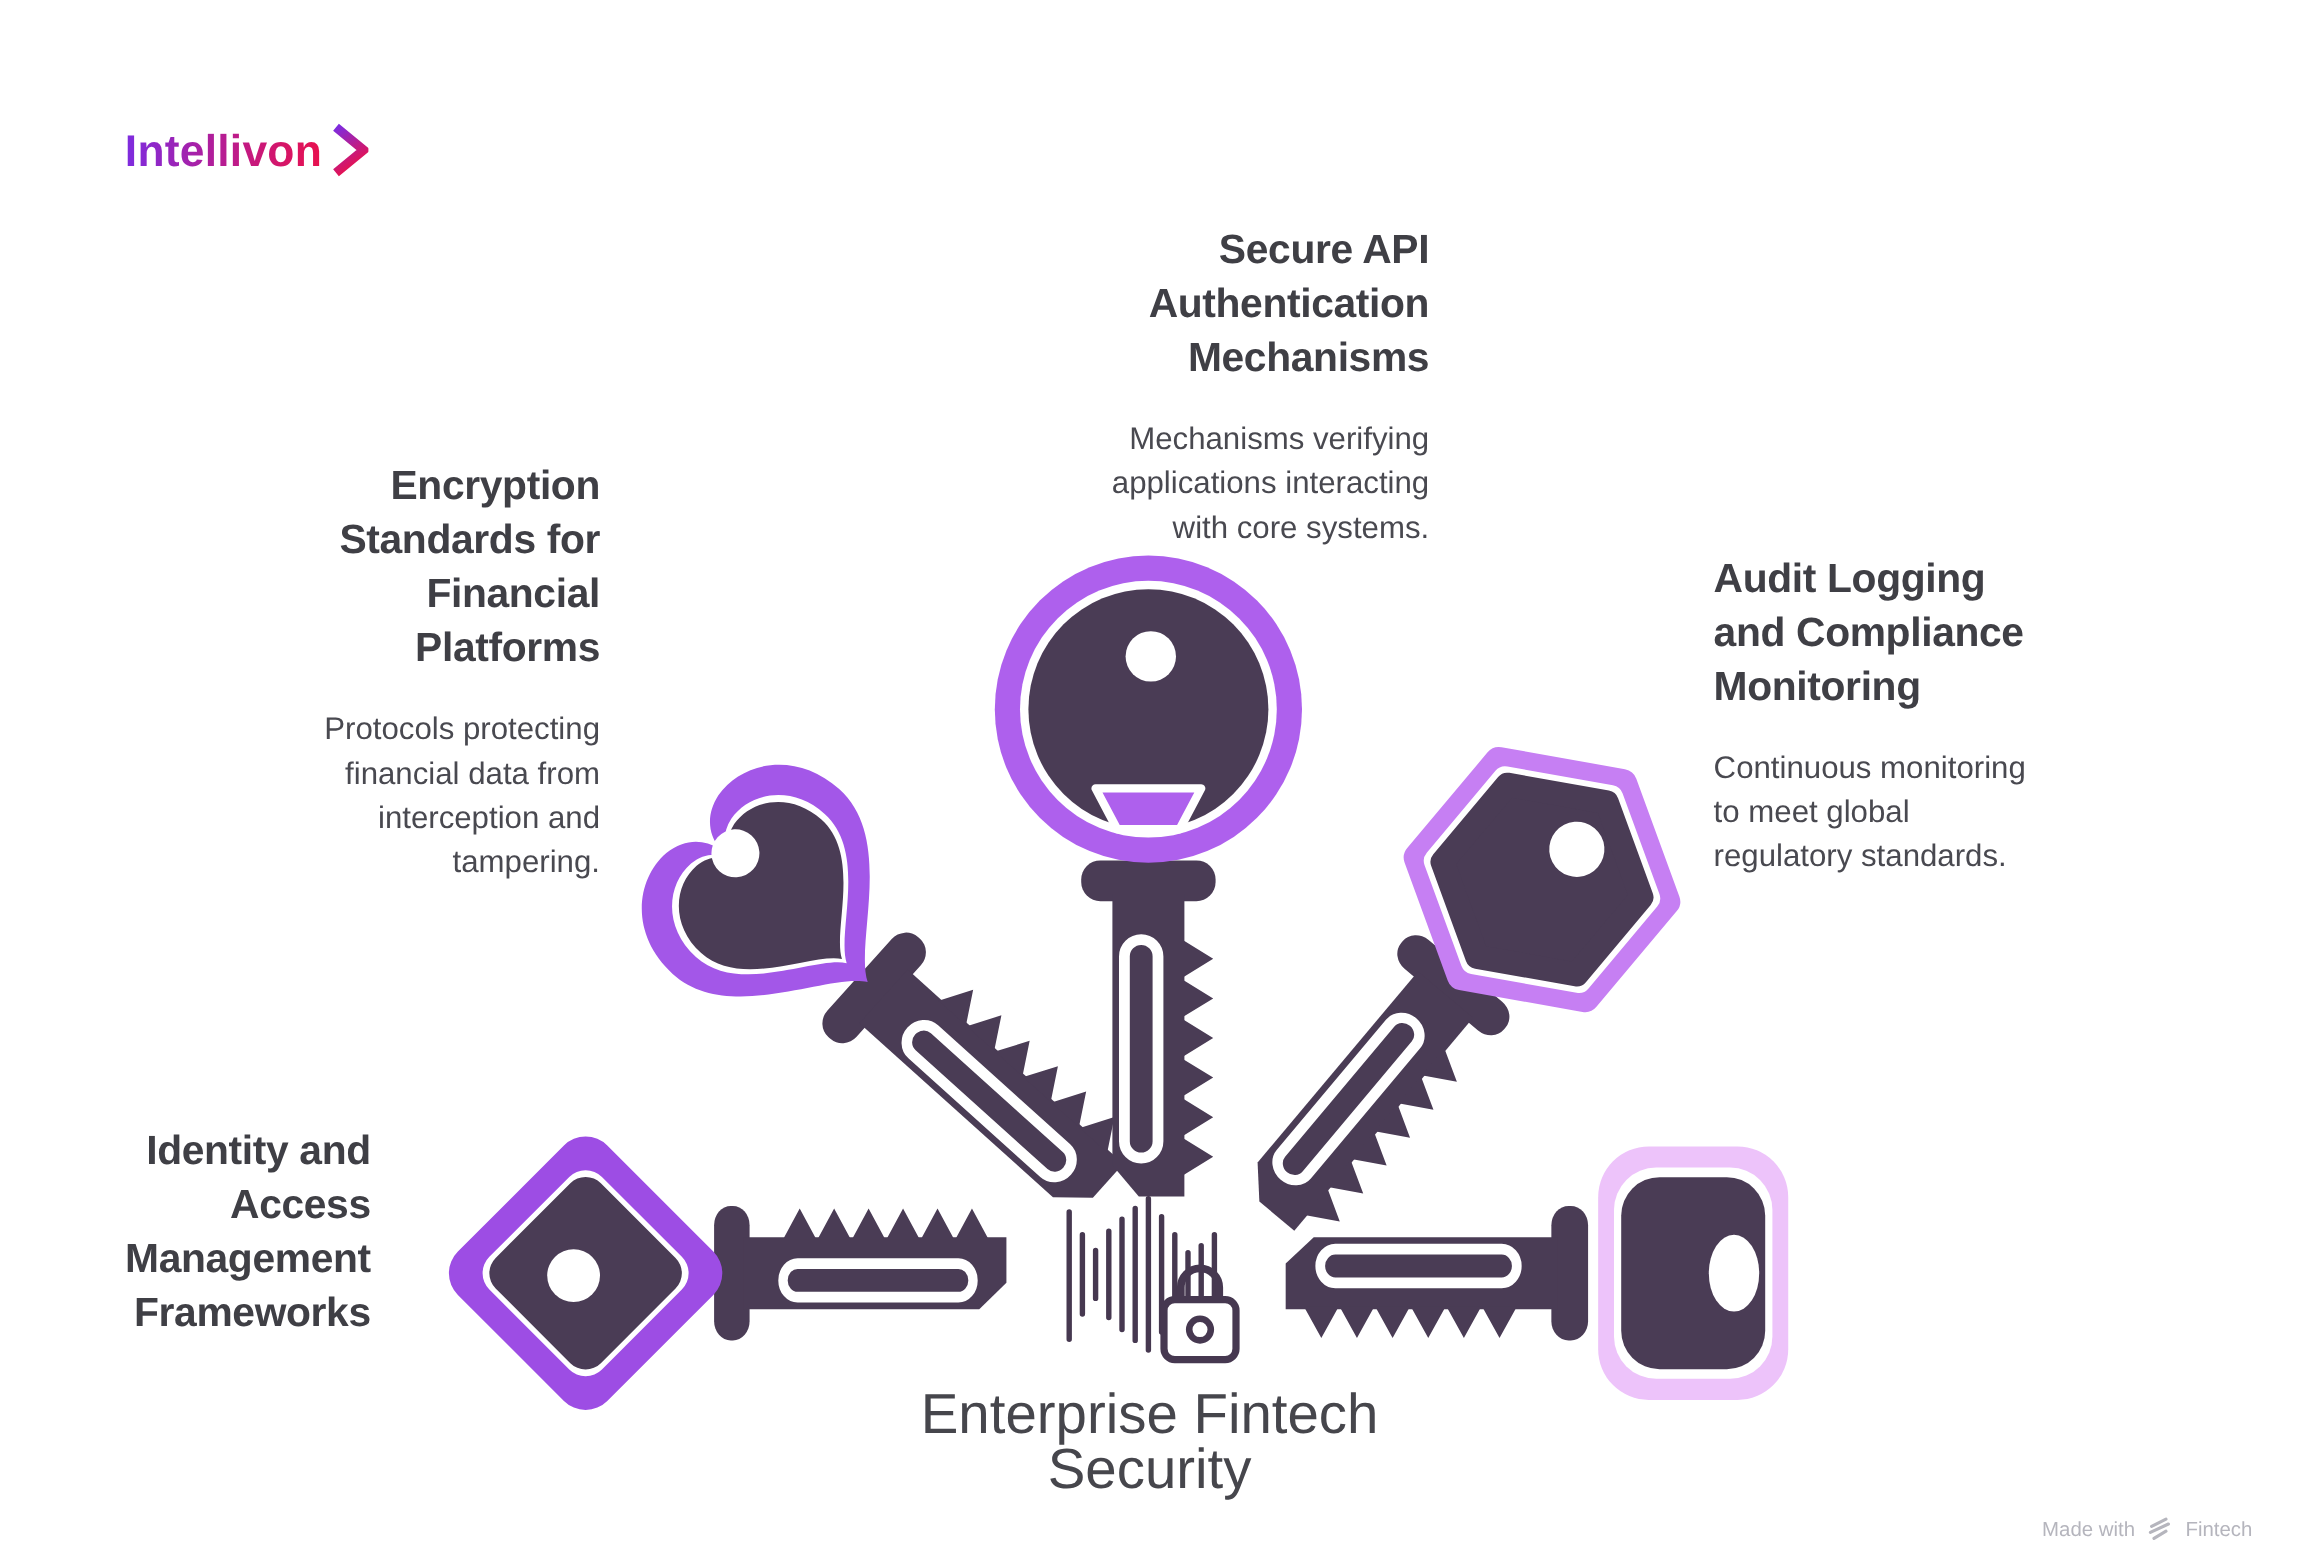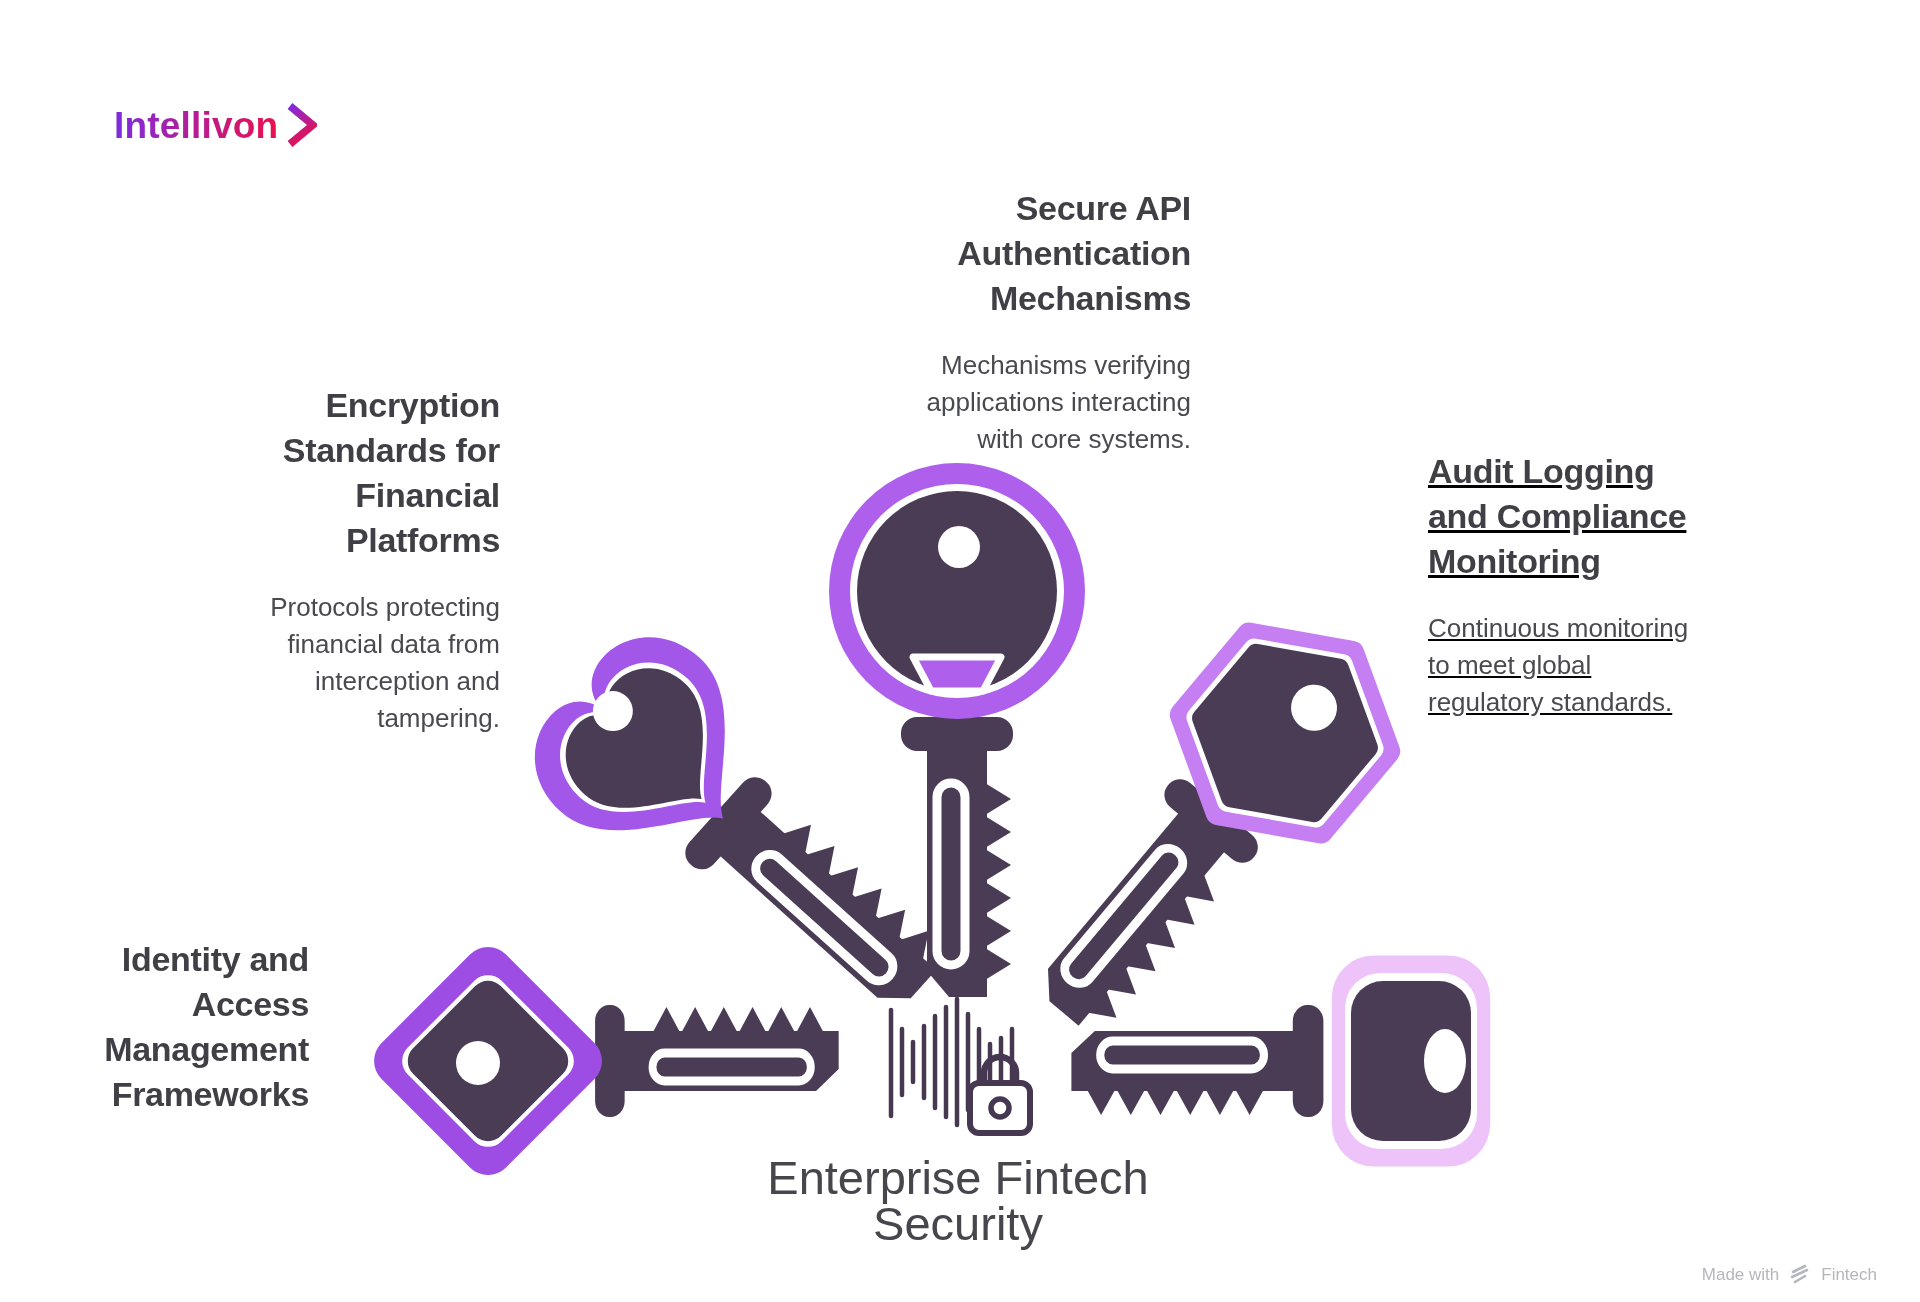--- a/index.html
+++ b/index.html
@@ -10,21 +10,20 @@
     background:var(--background,#fff);
     overflow:hidden;
     font-family:"Liberation Sans", sans-serif;
     -webkit-font-smoothing:antialiased;
   }
   
   .logo{position:absolute;left:104px;top:104px;display:flex;align-items:center;gap:9px;}
   .logo-text{
     font-size:37px;font-weight:700;letter-spacing:0.2px;
     color:#b0269b;
-    margin-left:10px;
   }
   @supports ((-webkit-background-clip:text) or (background-clip:text)){
     .logo-text{
       background:linear-gradient(90deg,var(--logo-start) 0%,var(--logo-mid) 58%,var(--logo-end) 100%);
       -webkit-background-clip:text;background-clip:text;color:transparent;
     }
   }
   .logo-chevron{display:block;margin-top:-2px;}
   
   .topic{position:absolute;}
@@ -33,21 +32,21 @@
     font-size:34px;line-height:45px;font-weight:700;
     letter-spacing:-0.3px;color:var(--title-color,#3f3f45);
   }
   .topic-desc{
     margin:26px 0 0 0;white-space:pre-line;
     font-size:26px;line-height:37px;font-weight:400;
     color:var(--desc-color,#494950);
   }
   .t-encryption{right:1420px;top:383px;width:340px;text-align:right;}
   .t-api{left:731px;top:186px;width:460px;text-align:right;}
-  .t-audit{left:1428px;top:449px;width:340px;text-align:left;text-decoration:underline;}
+  .t-audit{left:1428px;top:460px;width:340px;text-align:left;}
   .t-identity{right:1611px;top:893px;width:340px;text-align:right;margin-top:44px;}
   .t-fraud{left:1558px;top:917px;width:360px;text-align:left;}
   
   .center-label{
     position:absolute;left:738px;top:1155px;width:440px;
     text-align:center;white-space:pre-line;
     font-size:47px;line-height:46px;font-weight:400;
     color:var(--center-color,#46464c);
   }
   

